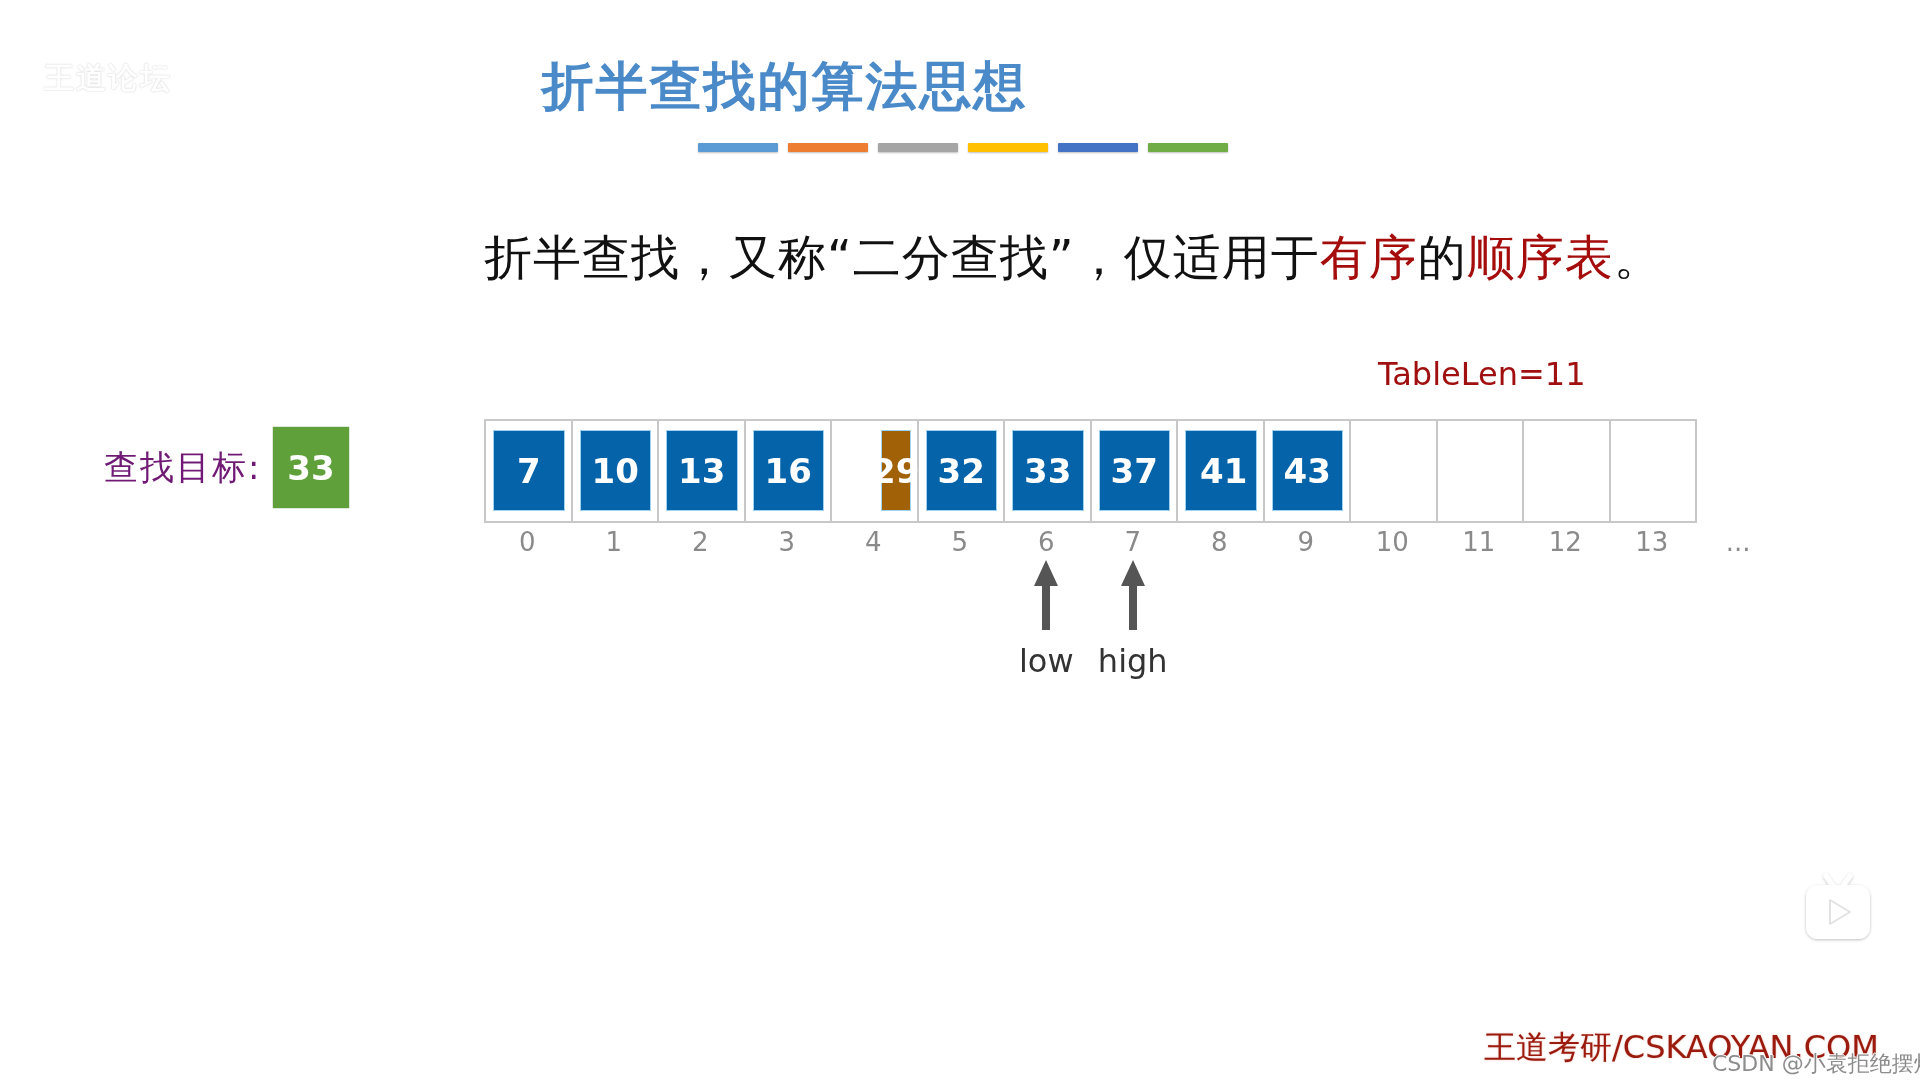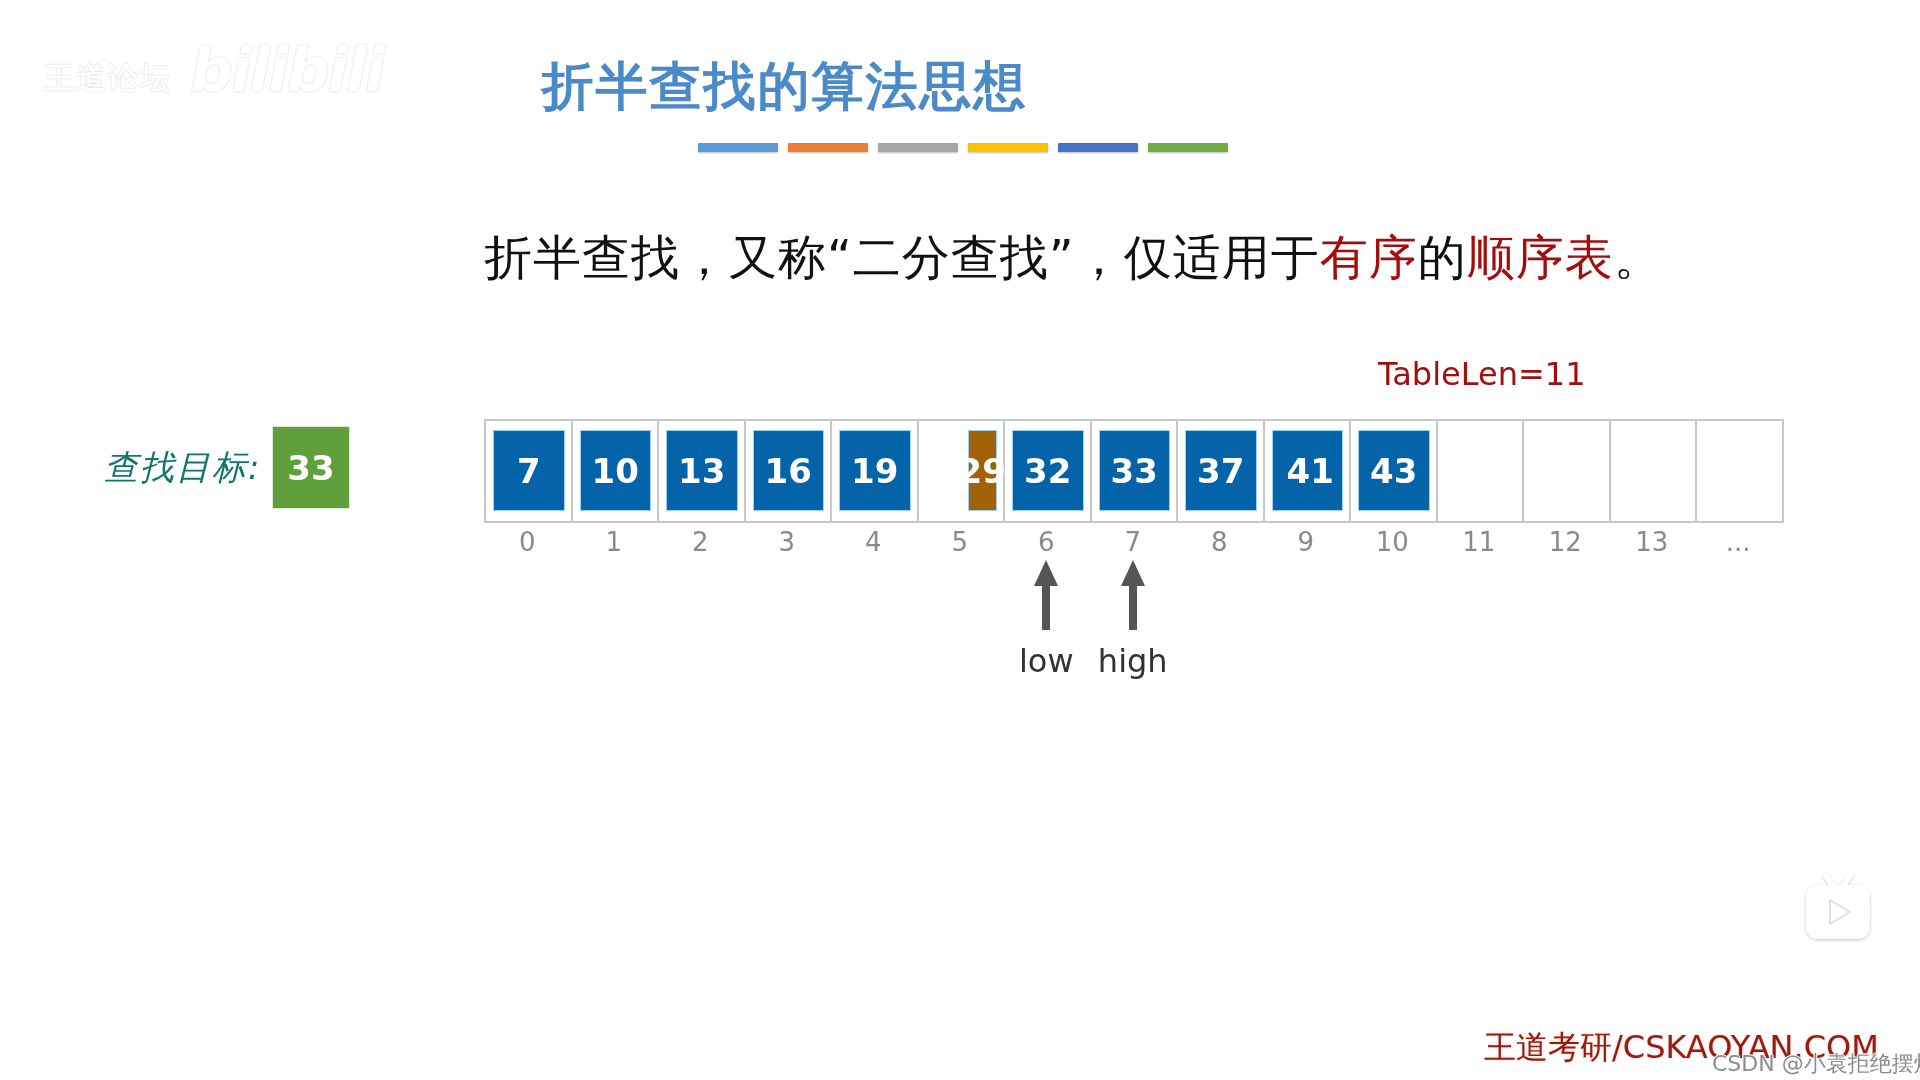--- a/index.html
+++ b/index.html
@@ -31,21 +31,21 @@
   
   .sentence {
     left: 484px; top: 226px; font-size: 48px; color: #111; letter-spacing: 1px; white-space: nowrap;
   }
   .sentence .red { color: #a50d0d; }
 
   
   .tablelen { left: 1378px; top: 355px; font-size: 32px; color: #a01010; }
 
   
-  .target-label { left: 104px; top: 445px; font-size: 34px; color: #0f766e; letter-spacing: 2px; font-style: italic; }
+  .target-label { left: 104px; top: 445px; font-size: 34px; color: #701a75; letter-spacing: 2px; }
   .target-box {
     left: 273px; top: 427px; width: 76px; height: 81px;
     background: #5fa03a; color: #fff; font-size: 34px; font-weight: bold;
     display: flex; align-items: center; justify-content: center;
     box-shadow: 0 0 1px #3f7f25;
   }
 
   
   .table {
     left: 484px; top: 419px; height: 100px;
@@ -78,21 +78,20 @@
   }
 
   
   .tv { left: 1800px; top: 870px; width: 76px; height: 76px; }
 </style>
 </head>
 <body>
 
 <div class="abs wm">
   <span class="wm-cn">王道论坛</span>
-  <span class="wm-bili">bilibili</span>
 </div>
 
 <div class="abs title" style="color: rgb(74, 138, 201);">折半查找的算法思想</div>
 <div class="abs bars" id="bars">
     <div class="bar" style="background: rgb(91, 155, 213);"></div>
     <div class="bar" style="background: rgb(237, 125, 49);"></div>
     <div class="bar" style="background: rgb(165, 165, 165);"></div>
     <div class="bar" style="background: rgb(255, 192, 0);"></div>
     <div class="bar" style="background: rgb(68, 114, 196);"></div>
     <div class="bar" style="background: rgb(112, 173, 71);"></div>
@@ -112,23 +111,20 @@
       <div class="val" style="background: rgb(5, 99, 170);">7</div>
     </div>
     <div class="cell">
       <div class="val" style="background: rgb(5, 99, 170);">10</div>
     </div>
     <div class="cell">
       <div class="val" style="background: rgb(5, 99, 170);">13</div>
     </div>
     <div class="cell">
       <div class="val" style="background: rgb(5, 99, 170);">16</div>
-    </div>
-    <div class="cell">
-      <div class="val" style="background: rgb(5, 99, 170);">19</div>
     </div>
     <div class="cell">
       <div class="val" style="background: #a16207; margin-left: 42px;">29</div>
     </div>
     <div class="cell">
       <div class="val" style="background: rgb(5, 99, 170);">32</div>
     </div>
     <div class="cell">
       <div class="val" style="background: rgb(5, 99, 170);">33</div>
     </div>

